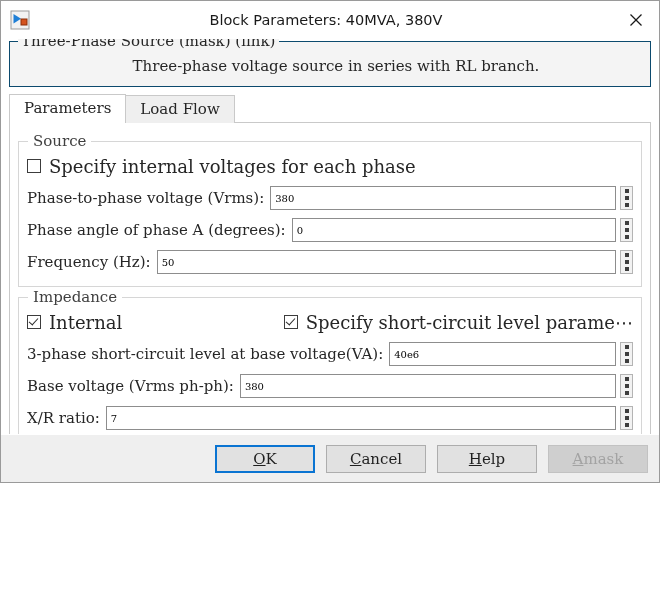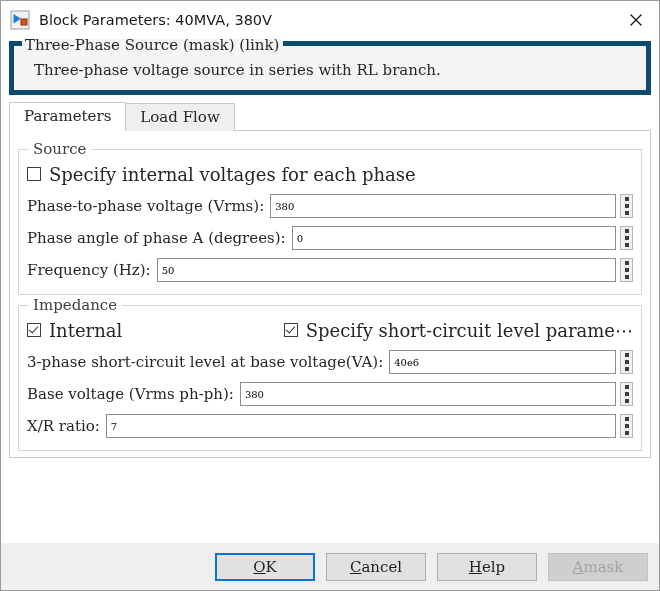--- a/index.html
+++ b/index.html
@@ -9,26 +9,27 @@
   body {
     width: 660px;
     height: 591px;
     font-family: "DejaVu Serif", "Liberation Serif", serif;
     background: #ffffff;
     overflow: hidden;
   }
   .window {
     position: relative;
     width: 660px;
-    height: 591px;
+    height: 483px;
     box-sizing: border-box;
     border: 1px solid #9a9a9a;
     background: #ffffff;
     display: flex;
     flex-direction: column;
+    text-align: center;
   }
   
   .titlebar {
     height: 38px;
     background: #ffffff;
     display: flex;
     align-items: center;
     flex: 0 0 auto;
     padding-left: 9px;
     box-sizing: border-box;
@@ -64,21 +65,21 @@
     background: #ffffff;
     position: relative;
     padding: 0;
     overflow: hidden;
   }
 
   
   .desc-group {
     position: relative;
     margin: 2px 8px 0 8px;
-    border: 5px solid #0c4a6e;
+    border: 1px solid #0c4a6e;
     border-radius: 0;
     background: #f4f4f4;
     padding: 14px 8px 10px 20px;
   }
   .desc-legend {
     position: absolute;
     top: -10px;
     left: 8px;
     background: #f4f4f4;
     padding: 0 4px 0 3px;

